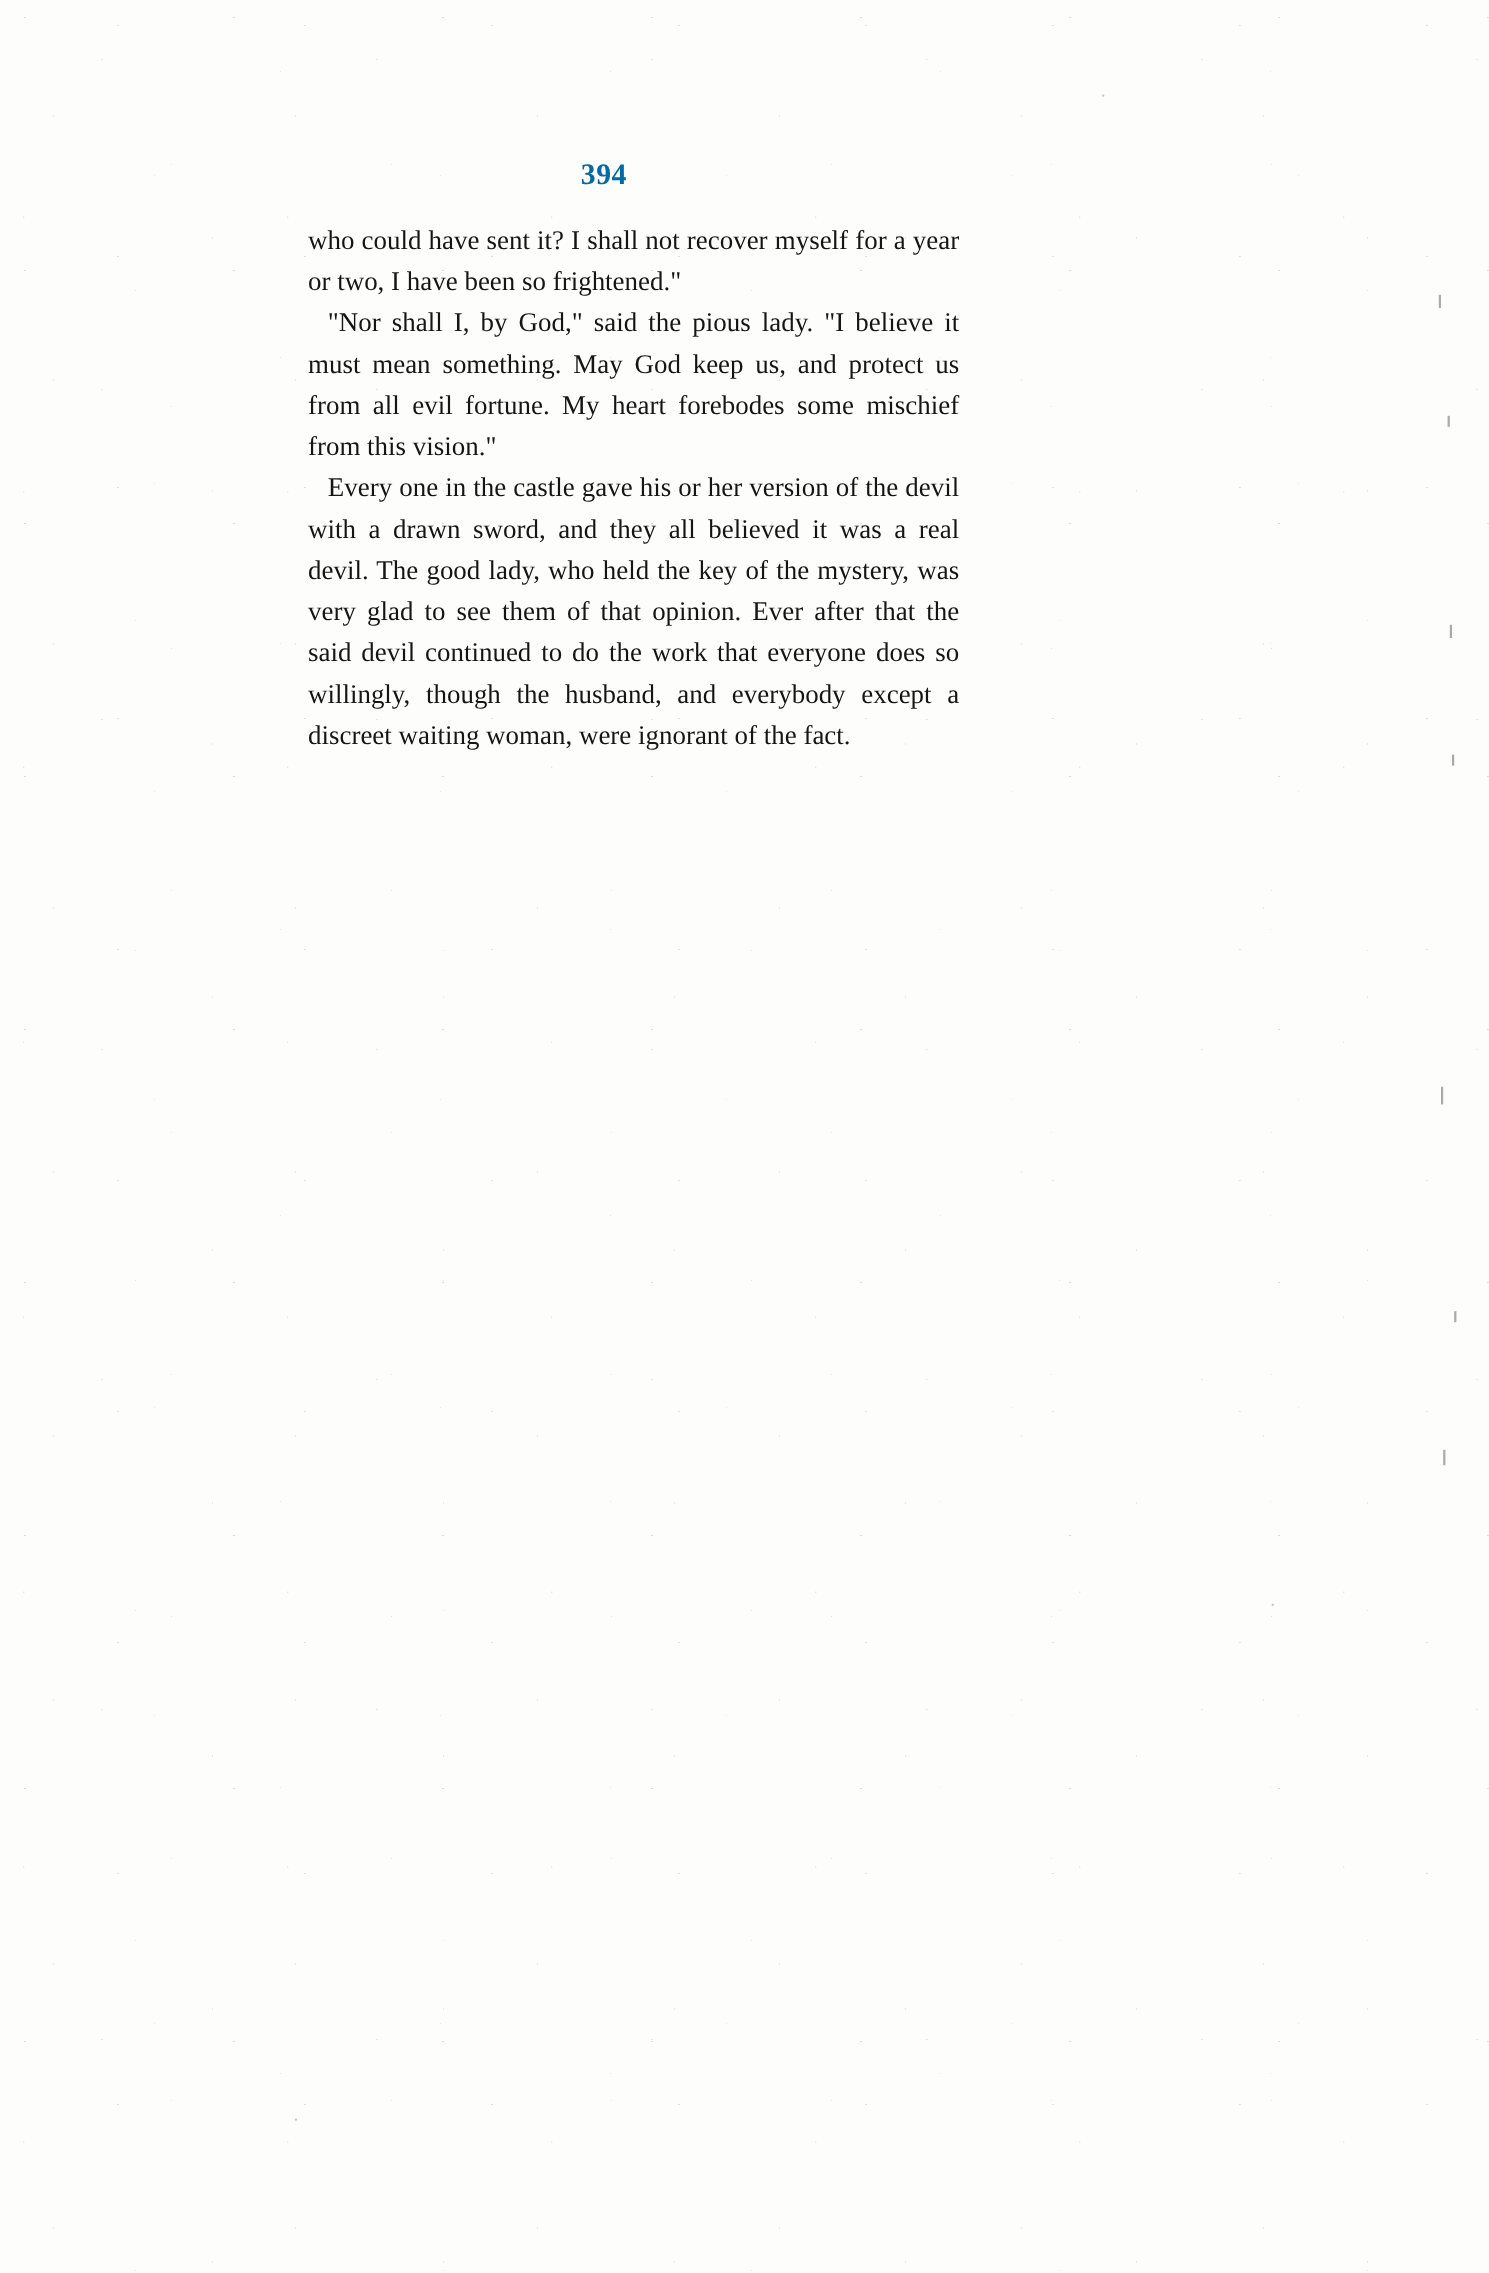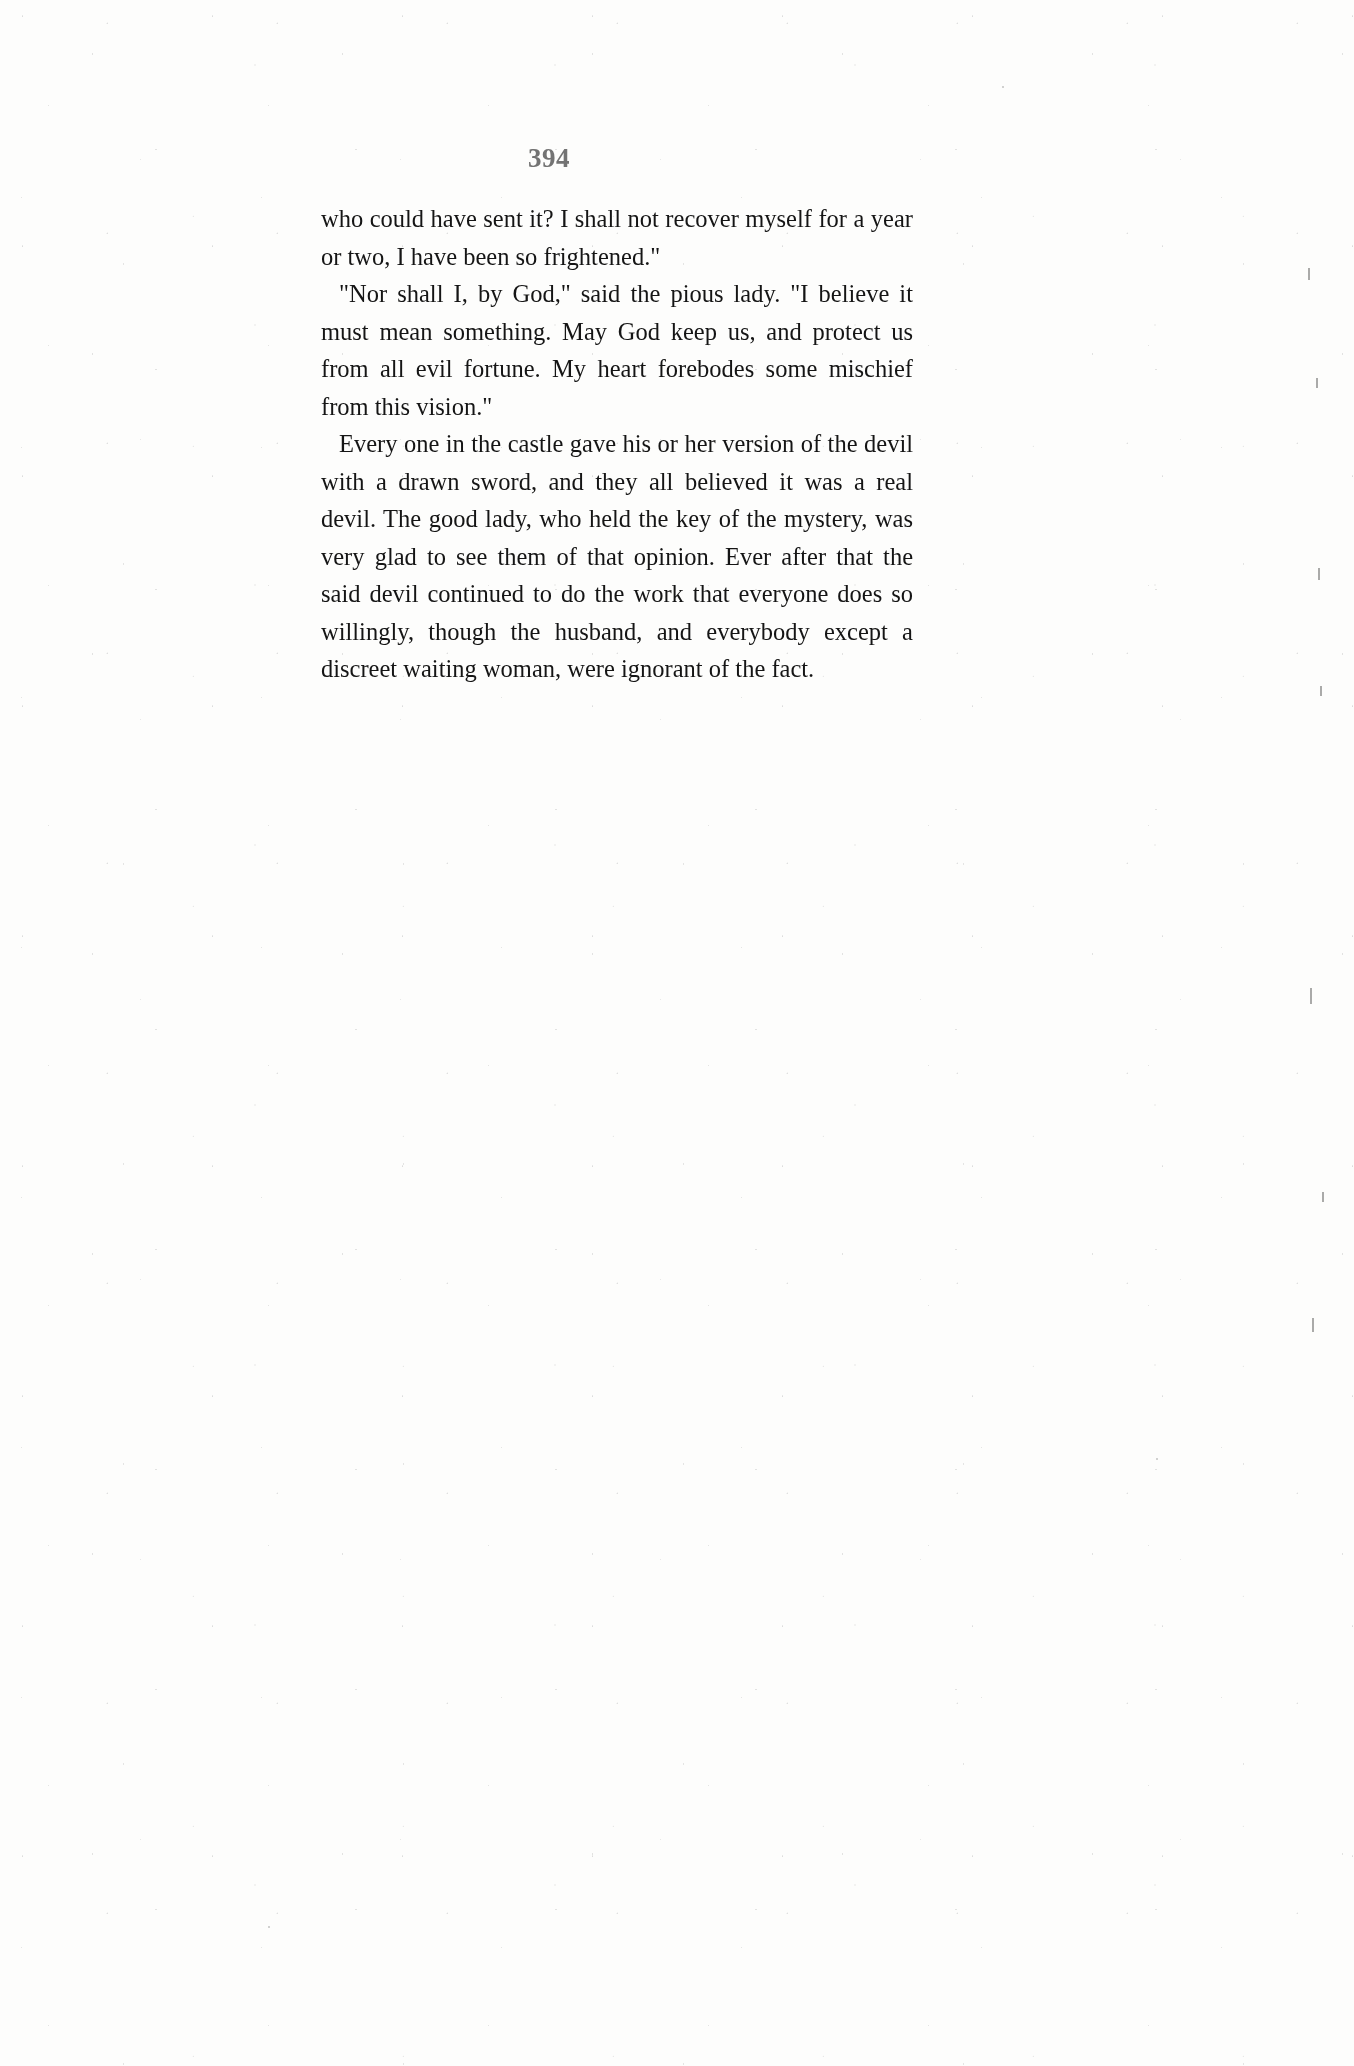--- a/index.html
+++ b/index.html
@@ -42,31 +42,30 @@
   }
   .page-number {
     position: absolute;
     top: 143px;
     left: 0;
     width: 1098px;
     text-align: center;
     font-size: 27px;
     letter-spacing: 0.5px;
     font-weight: 600;
-    color: #737373;
+    color: #0369a1;
   }
   .text-block {
     position: absolute;
     top: 200px;
     left: 280px;
     width: 592px;
     font-size: 24.5px;
     line-height: 37.5px;
     color: #151515;
-    margin-left: 41px;
   }
   .para {
     margin: 0;
     text-align: justify;
     text-justify: inter-word;
   }
   .para.indent {
     text-indent: 18px;
   }
   .para.first {

